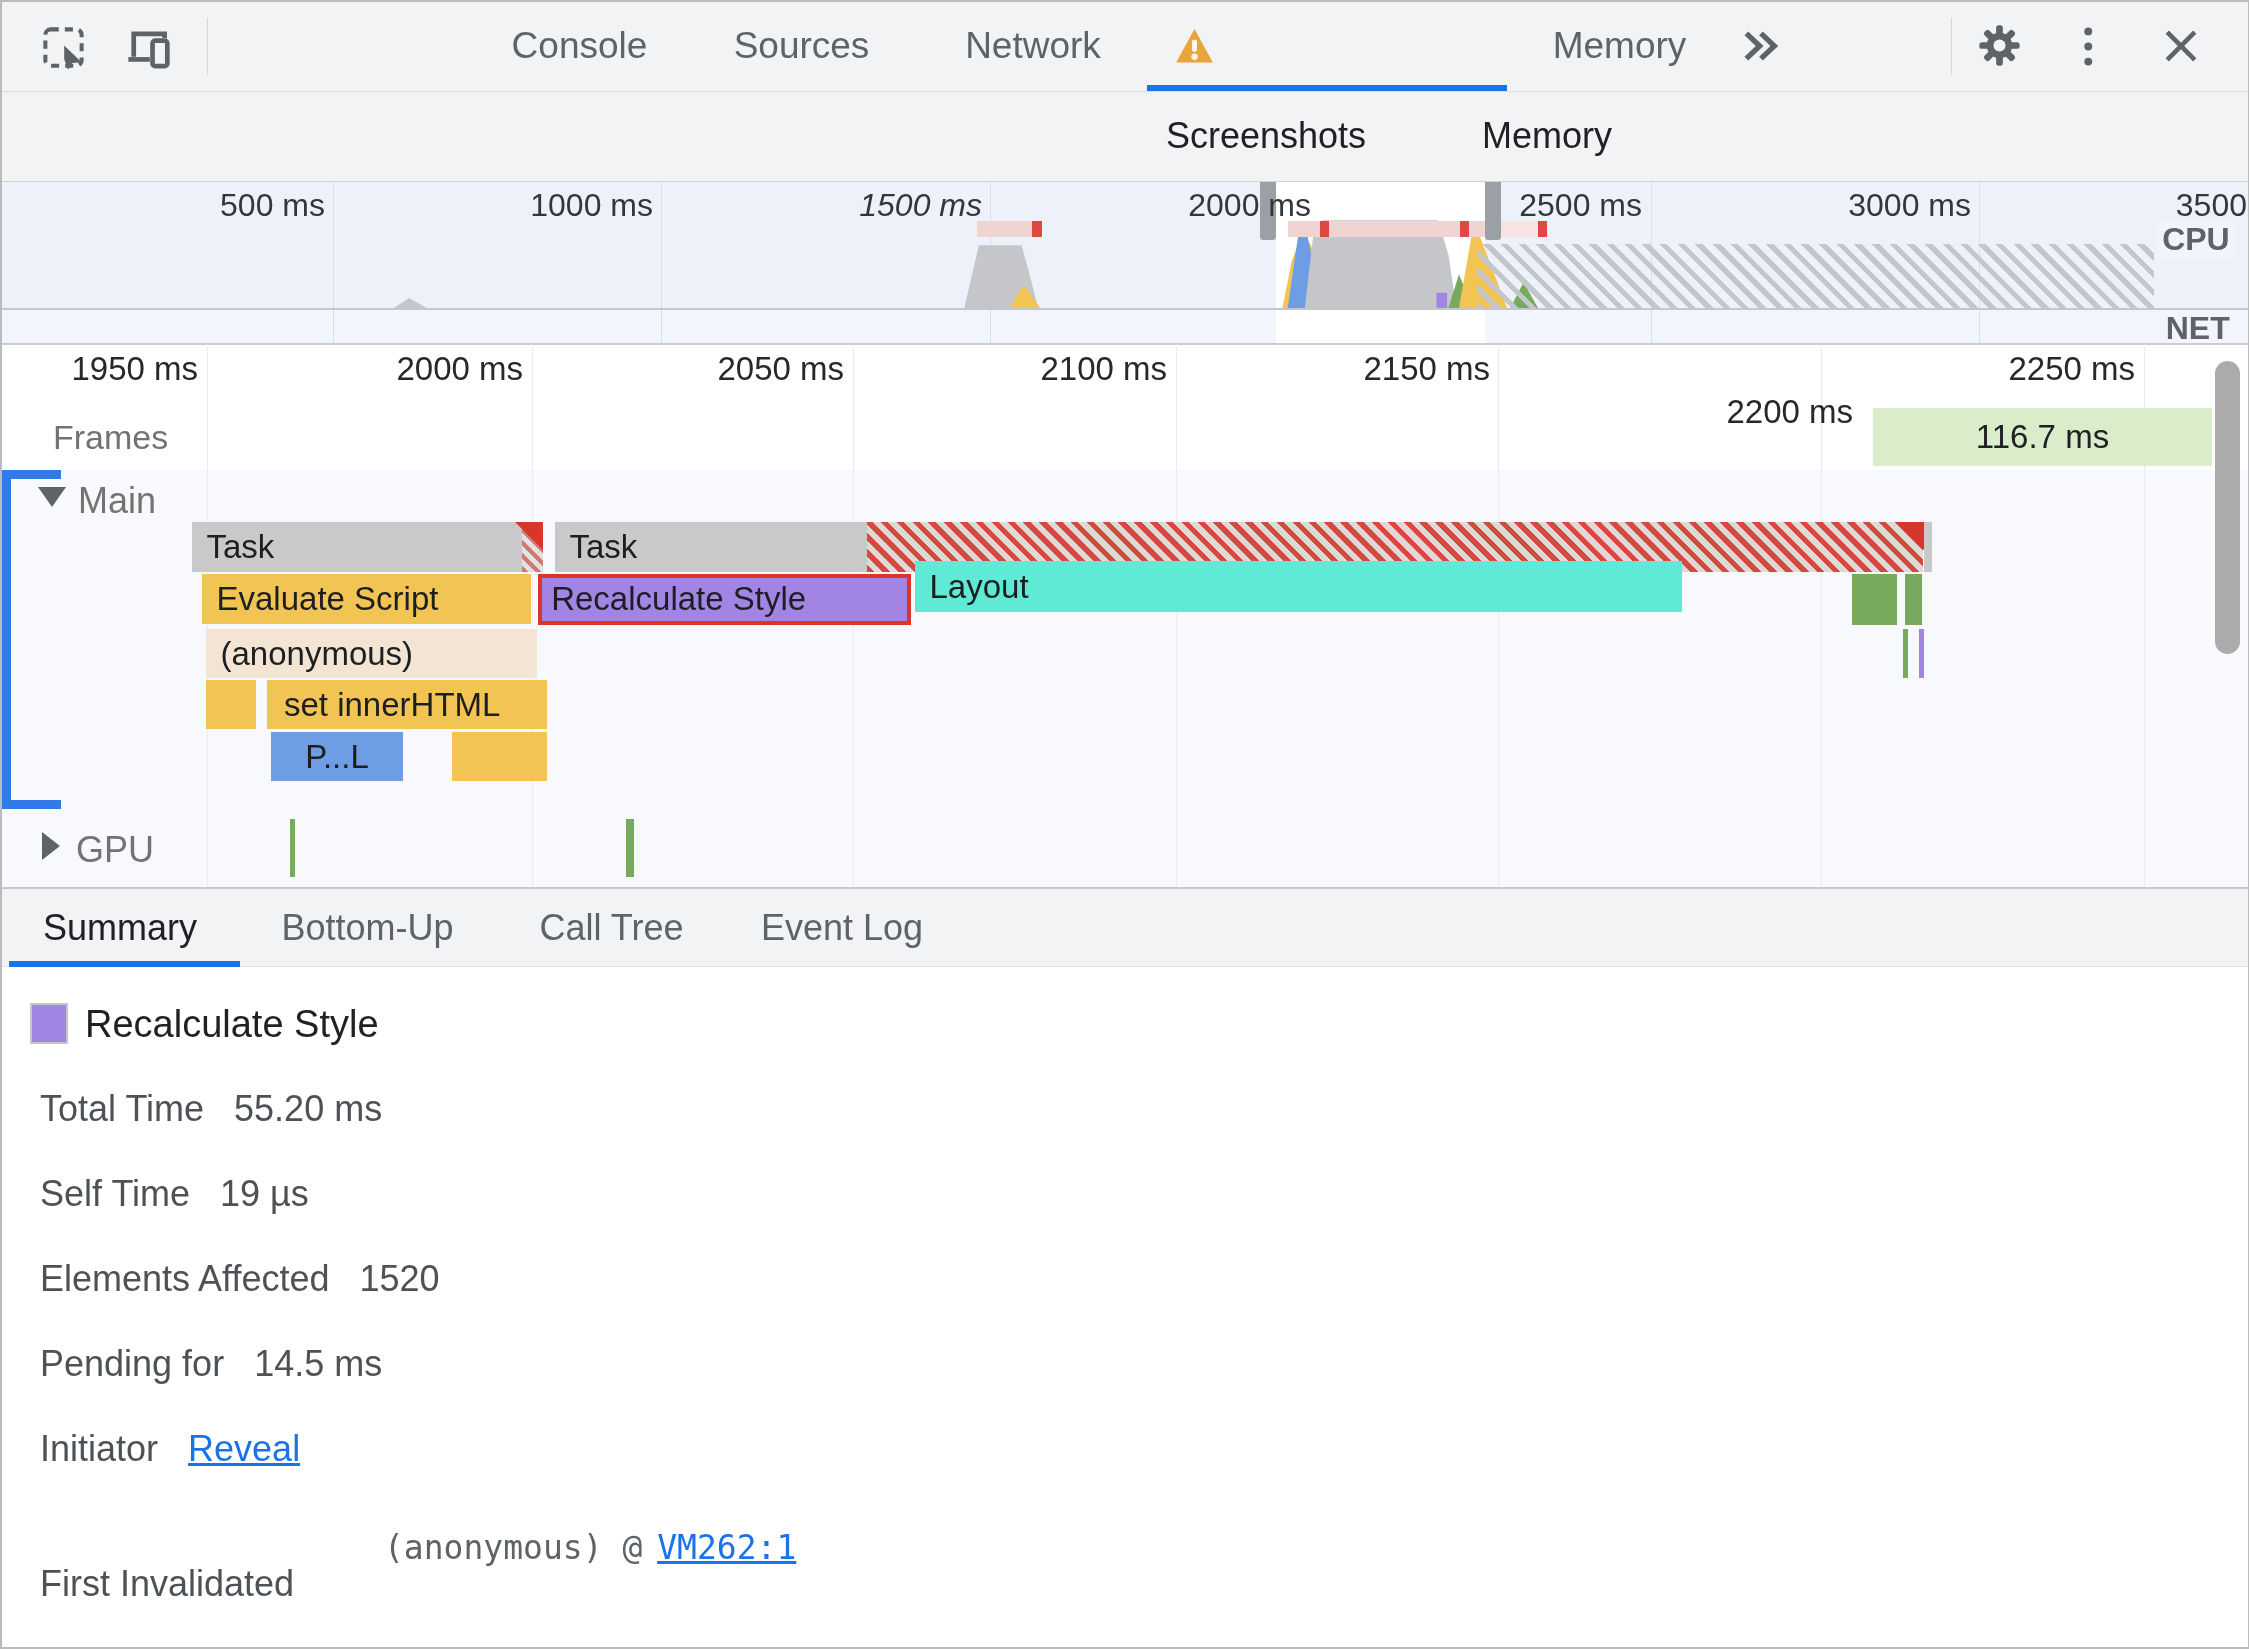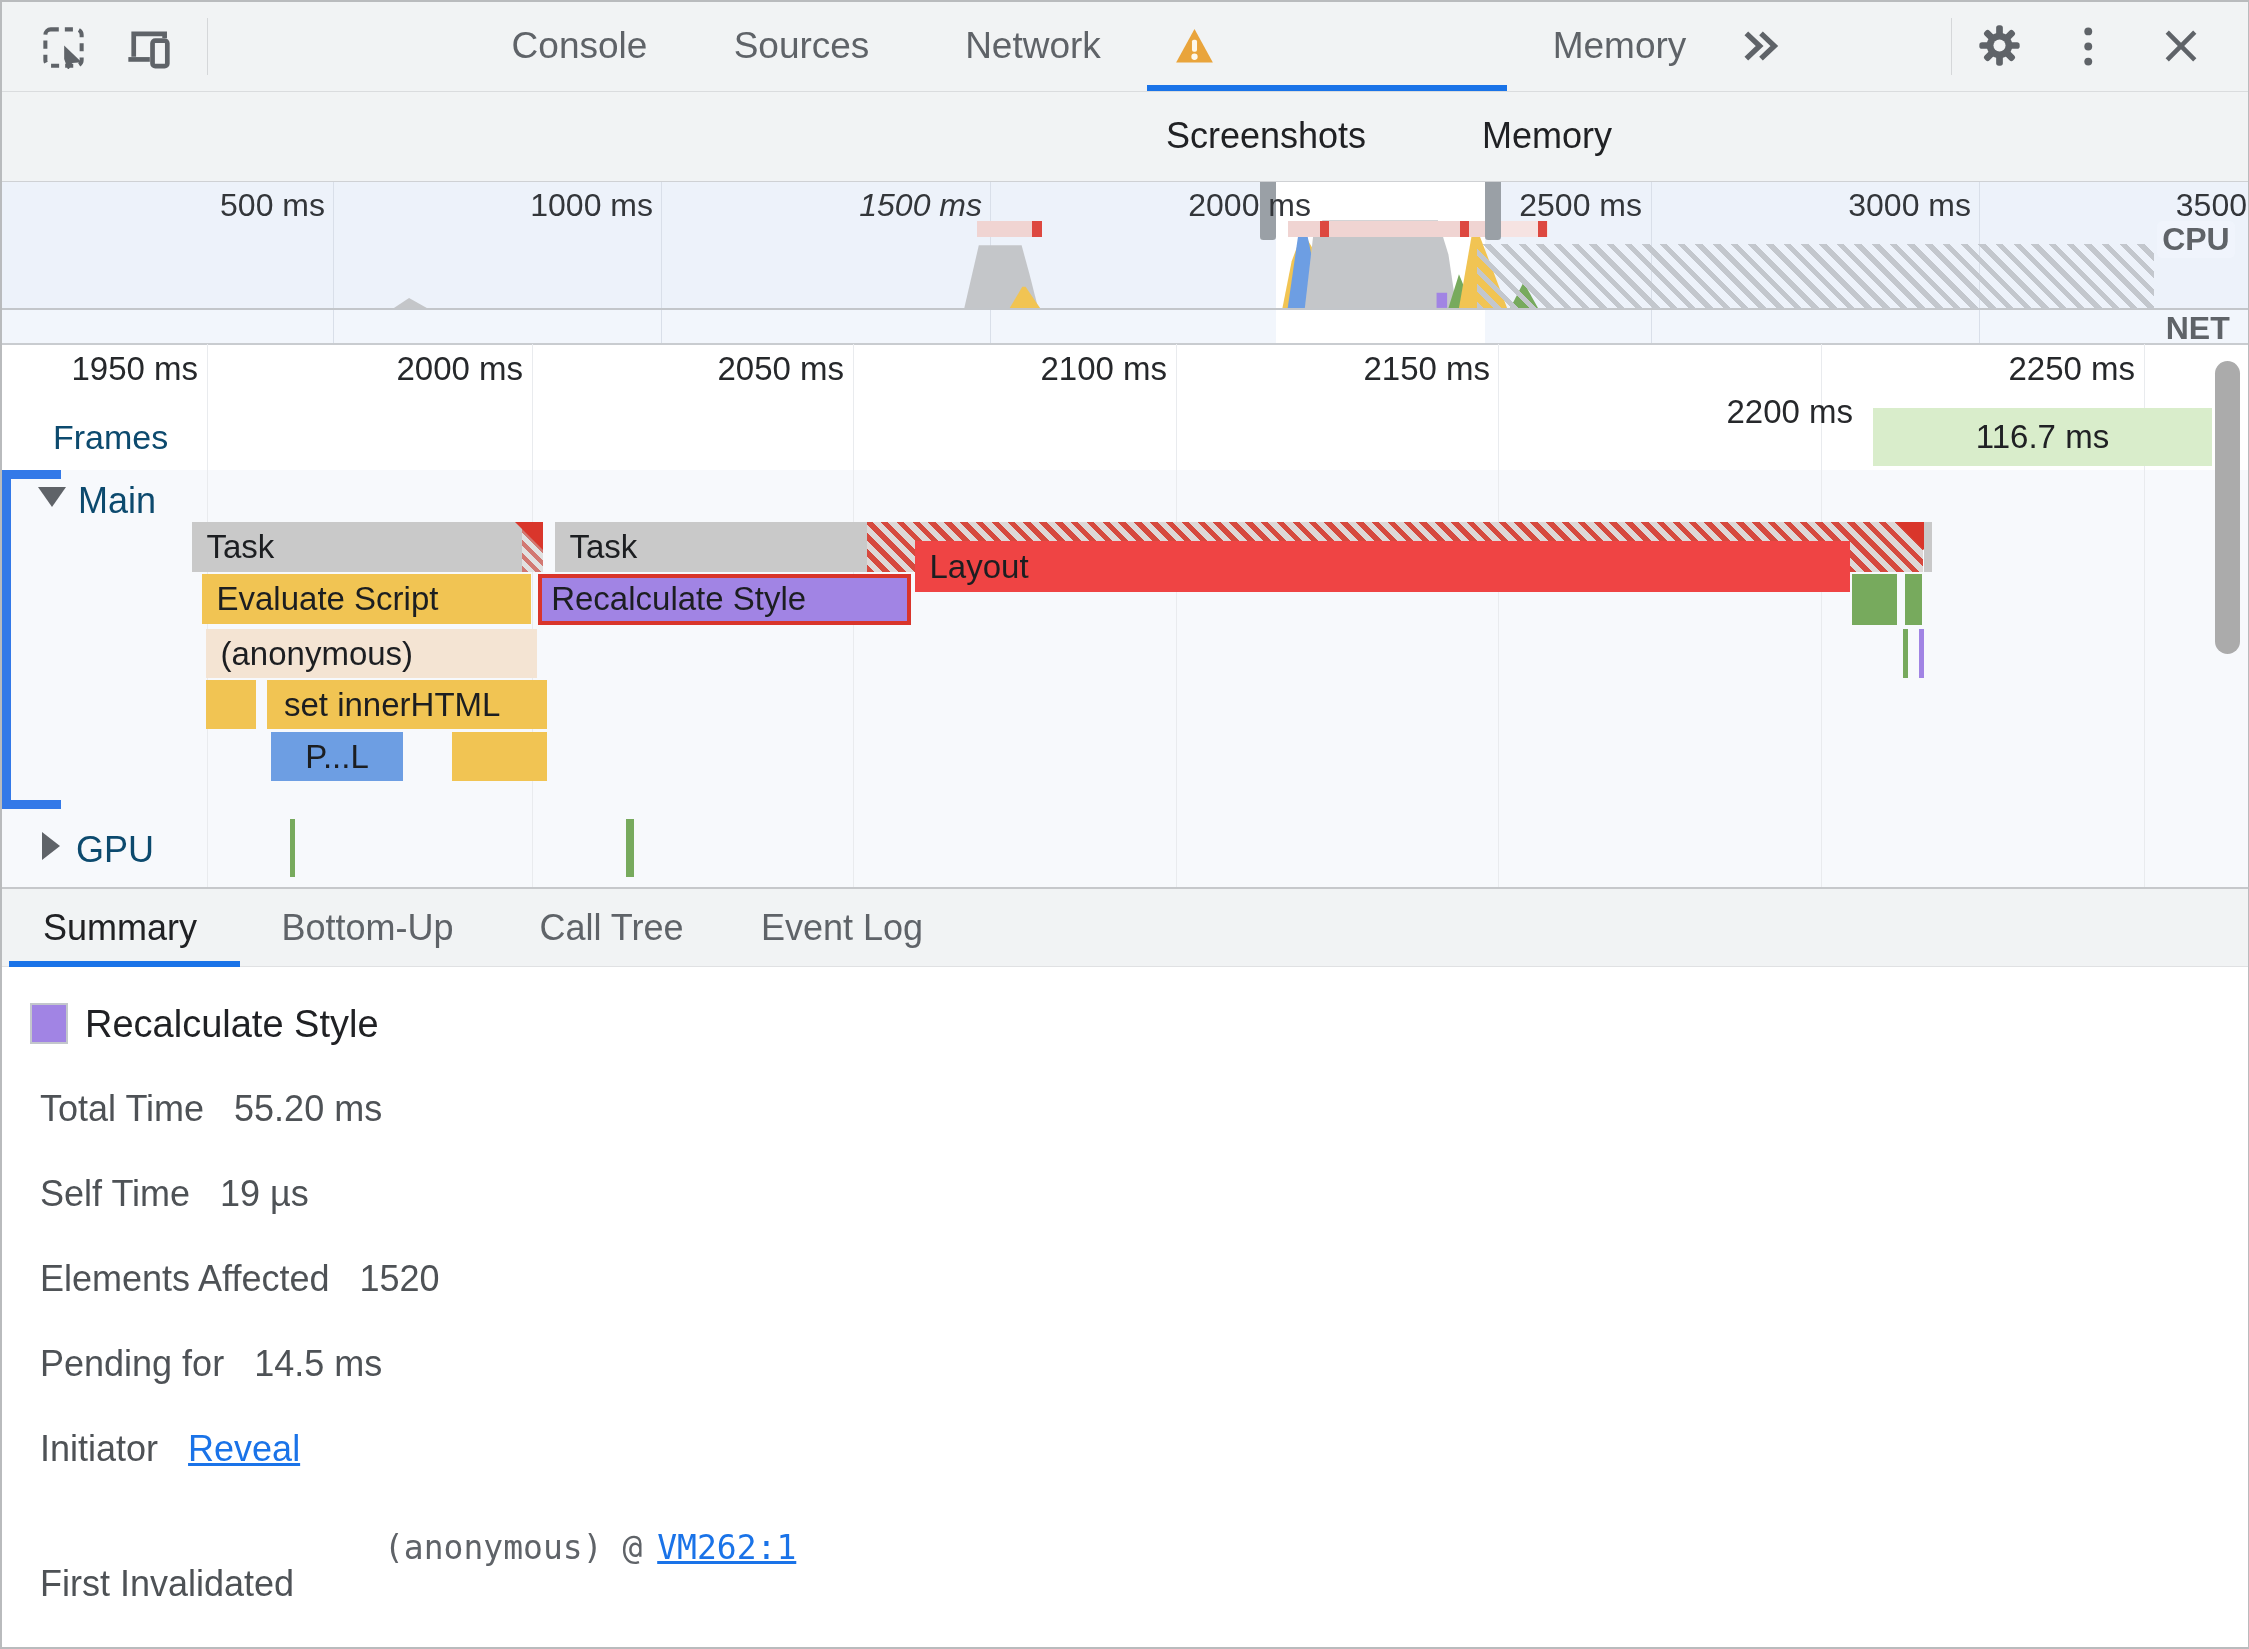--- a/index.html
+++ b/index.html
@@ -16,21 +16,21 @@
   .tbtxt{position:absolute;top:0;height:88px;line-height:88px;font-size:36px;color:#202124;white-space:nowrap;}
   .cbx{position:absolute;width:32px;height:32px;background:#fff;border:2.6px solid #6f7479;border-radius:4px;box-sizing:border-box;}
   
   .ovlabel{position:absolute;top:186px;height:34px;line-height:34px;font-size:32px;color:#33363a;text-align:right;width:158px;white-space:nowrap;}
   .ogrid{position:absolute;top:180px;height:162px;width:1.3px;background:#d9dfe9;}
   .sideLbl{position:absolute;font-size:32px;font-weight:bold;color:#5f6368;text-align:right;background:rgba(240,244,251,.85);padding:0 5.3px;border-radius:5.3px;}
   
   .rlabel{position:absolute;top:348px;height:38px;line-height:38px;font-size:33px;color:#26282b;text-align:right;width:158px;white-space:nowrap;}
   .fgrid{position:absolute;top:342px;height:543px;width:1.3px;background:#e9ebee;}
   .bar{position:absolute;font-size:33px;color:#1c1e21;line-height:50px;height:50px;padding-left:14.5px;box-sizing:border-box;white-space:nowrap;overflow:hidden;}
-  .trackLbl{position:absolute;font-size:36px;color:#0c4a6e;white-space:nowrap;}
+  .trackLbl{position:absolute;font-size:36px;color:#737373;white-space:nowrap;}
   .tri-down{width:0;height:0;border-left:14.5px solid transparent;border-right:14.5px solid transparent;border-top:20px solid #5f6368;}
   .tri-right{width:0;height:0;border-top:14px solid transparent;border-bottom:14px solid transparent;border-left:18.4px solid #5f6368;}
   
   .btabbar{position:absolute;left:0;top:887px;width:2250px;height:78px;background:#f1f3f4;border-bottom:1.3px solid #e0e1e3;box-sizing:border-box;}
   .btab{position:absolute;top:0;height:77px;line-height:77px;font-size:36px;color:#5f6368;text-align:center;white-space:nowrap;}
   .btab.active{color:#202124;}
   
   .srow{position:absolute;left:38px;height:40px;line-height:40px;font-size:36px;color:#4e5256;white-space:nowrap;}
   .sval{margin-left:30px;}
   .link{color:#1a73e8;text-decoration:underline;cursor:pointer;}
@@ -262,21 +262,21 @@
   <div class="abs" style="left:520px;top:520px;width:21px;height:50px;background:repeating-linear-gradient(45deg,rgba(217,54,43,.55) 0 4.6px,rgba(255,255,255,.45) 4.6px 9.2px);"></div>
   <div class="abs" style="left:513px;top:520px;width:0;height:0;border-top:28px solid #d9362b;border-left:28px solid transparent;"></div>
 
   <div class="bar" style="left:553px;top:520px;width:313px;background:#c9c9c9;">Task</div>
   <div class="abs" style="left:865px;top:520px;width:1056px;height:50px;background:repeating-linear-gradient(45deg,#d6493e 0 5.3px,#ded8d7 5.3px 11.2px);"></div>
   <div class="abs" style="left:1894px;top:520px;width:0;height:0;border-top:28px solid #d9362b;border-left:28px solid transparent;"></div>
   <div class="abs" style="left:1922px;top:520px;width:8px;height:50px;background:#c9c9c9;"></div>
 
   <div class="bar" style="left:200px;top:572px;width:329px;background:#f1c453;">Evaluate Script</div>
   <div class="bar" style="left:536px;top:572px;width:373px;height:51px;line-height:42px;background:#a184e4;border:4.6px solid #d9352b;padding-left:9.2px;">Recalculate Style</div>
-  <div class="bar" style="left:913px;top:539px;width:935px;height:51px;line-height:51px;background:#ef4444;">Layout</div>
+  <div class="bar" style="left:913px;top:559px;width:767px;height:51px;line-height:51px;background:#5eead4;">Layout</div>
   <div class="abs" style="left:1850px;top:572px;width:45px;height:51px;background:#77aa5d;"></div>
   <div class="abs" style="left:1903px;top:572px;width:16.5px;height:51px;background:#77aa5d;"></div>
 
   <div class="bar" style="left:204px;top:627px;width:331px;height:49px;line-height:49px;background:#f4e4d3;">(anonymous)</div>
   <div class="abs" style="left:1901px;top:627px;width:4.6px;height:49px;background:#77aa5d;"></div>
   <div class="abs" style="left:1917px;top:627px;width:4.6px;height:49px;background:#a184e4;"></div>
 
   <div class="abs" style="left:204px;top:678px;width:50px;height:49px;background:#f1c453;"></div>
   <div class="bar" style="left:265px;top:678px;width:280px;height:49px;line-height:49px;background:#f1c453;padding-left:17px;">set innerHTML</div>
 

